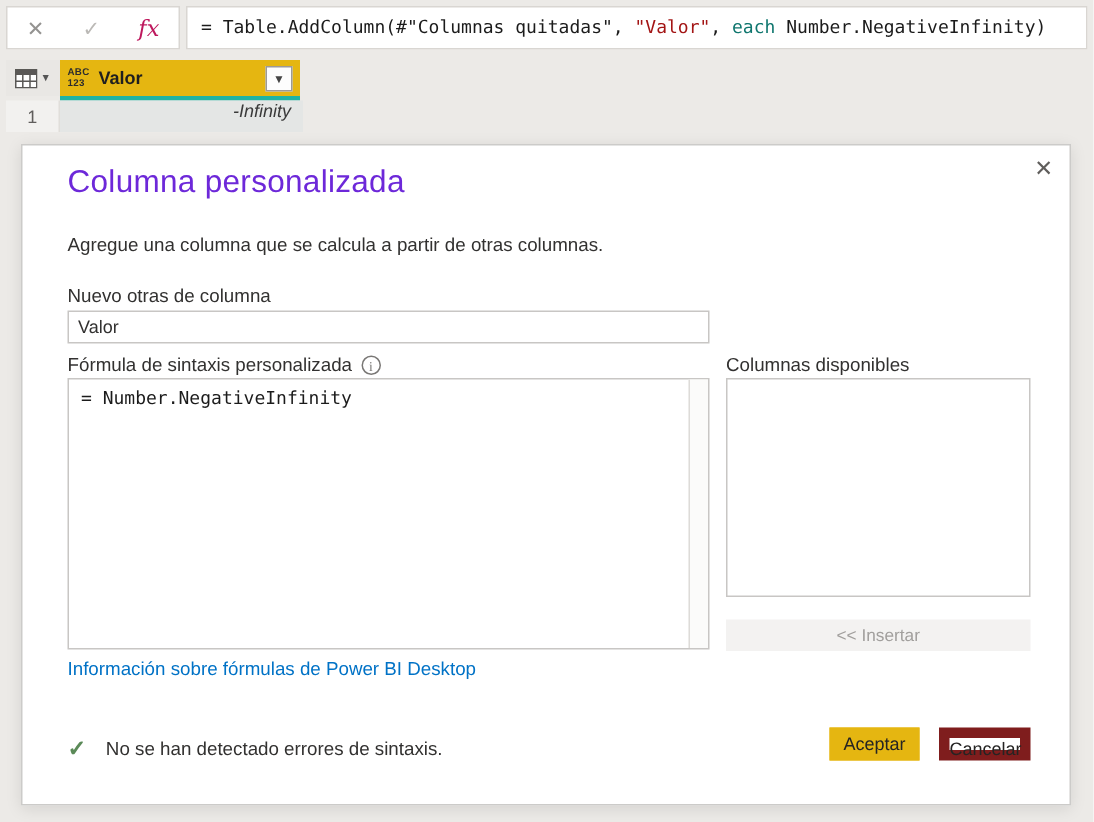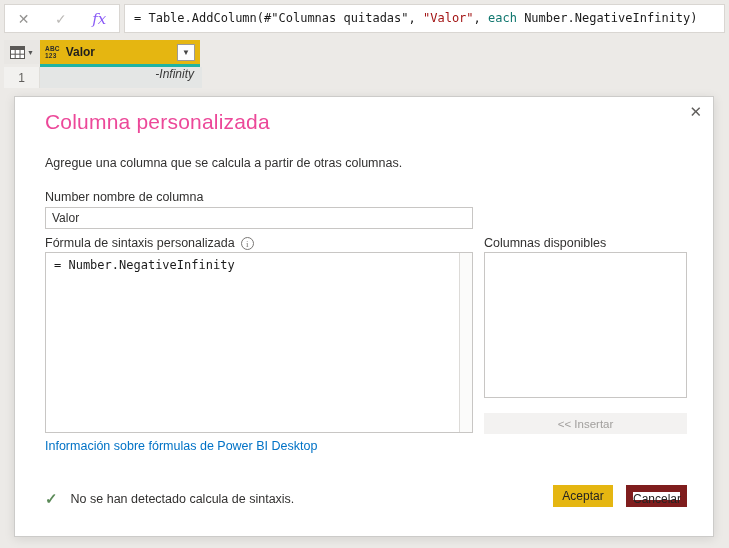--- a/index.html
+++ b/index.html
@@ -14,21 +14,21 @@
   .mono { font-family:"DejaVu Sans Mono", monospace; }
 
   
   .fb-icons {
     left:4px; top:4px; width:116px; height:29px;
     background:#ffffff; border:1px solid #d9d6d2;
     display:flex; align-items:center; justify-content:space-around;
   }
   .fb-x { color:#949391; font-size:14px; }
   .fb-check { color:#bbb9b6; font-size:14px; }
-  .fb-fx { font-family:"DejaVu Serif", serif; font-style:italic; font-size:15px; color:#8b5cf6; }
+  .fb-fx { font-family:"DejaVu Serif", serif; font-style:italic; font-size:15px; color:#be185d; }
   .fb-input {
     left:124px; top:4px; width:601px; height:29px;
     background:#ffffff; border:1px solid #d9d6d2;
     font-size:12px; line-height:27px; padding-left:9px;
     white-space:nowrap; overflow:hidden; color:#1b1b1b;
   }
   .tok-str { color:#a31515; }
   .tok-kw  { color:#0f766e; }
 
   
@@ -62,21 +62,21 @@
     padding-right:8px; font-size:12px; font-style:italic; color:#3a3a3a;
   }
 
   
   .dialog {
     left:14px; top:96px; width:700px; height:441px;
     background:#ffffff; border:1px solid #cccbc9;
     box-shadow:0 2px 10px rgba(0,0,0,0.10);
   }
   .close-btn { right:11px; top:6px; font-size:15px; color:#605e5c; cursor:pointer; }
-  .dlg-title { left:30px; top:13px; font-size:21px; font-weight:300; color:#ec4899; letter-spacing:0.2px; }
+  .dlg-title { left:30px; top:13px; font-size:21px; font-weight:300; color:#6d28d9; letter-spacing:0.2px; }
   .dlg-sub   { left:30px; top:59px; font-size:12.5px; color:#323130; }
   .lbl       { font-size:12.5px; color:#323130; }
   .lbl-name  { left:30px; top:93px; }
   .input-name {
     left:30px; top:110px; width:428px; height:22px;
     border:1px solid #c8c6c4; background:#fff;
     font-family:"Liberation Sans", sans-serif; font-size:12px; color:#323130;
     padding:0 6px; outline:none;
   }
   .lbl-formula   { left:30px; top:139px; display:flex; align-items:center; }
@@ -160,39 +160,39 @@
 </div>
 <div class="abs row-val">
   <span>-Infinity</span>
 </div>
 
 <div class="abs dialog">
   <span class="abs close-btn">✕</span>
   <div class="abs dlg-title">Columna personalizada</div>
   <div class="abs dlg-sub">Agregue una columna que se calcula a partir de otras columnas.</div>
 
-  <div class="abs lbl lbl-name">Number nombre de columna</div>
+  <div class="abs lbl lbl-name">Nuevo otras de columna</div>
   <input class="abs input-name" type="text" value="Valor" style="">
 
   <div class="abs lbl lbl-formula">
     <span>Fórmula de sintaxis personalizada</span>
     <span class="info-icon">i</span>
   </div>
   <div class="abs lbl lbl-available">Columnas disponibles</div>
 
   <div class="abs formula-box mono">
     <div class="formula-text">= Number.NegativeInfinity</div>
     <div class="scroll-track"></div>
   </div>
 
   <div class="abs listbox"></div>
   <button class="abs insert-btn" disabled="">&lt;&lt; Insertar</button>
 
   <a class="abs help-link">Información sobre fórmulas de Power BI Desktop</a>
 
   <div class="abs status-row">
     <span class="status-check">✓</span>
-    <span class="status-text">No se han detectado calcula de sintaxis.</span>
+    <span class="status-text">No se han detectado errores de sintaxis.</span>
   </div>
 
   <button class="abs btn-accept">Aceptar</button>
   <button class="abs btn-cancel">Cancelar</button>
 </div>
 
 </body></html>

